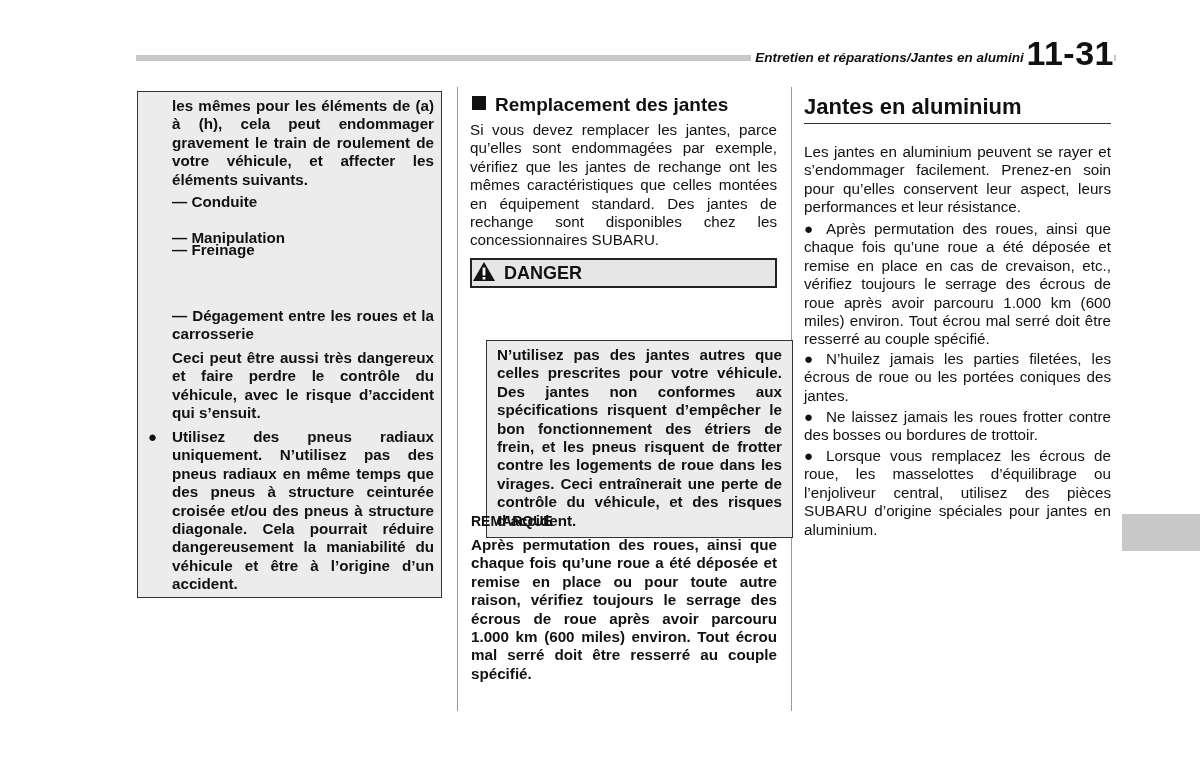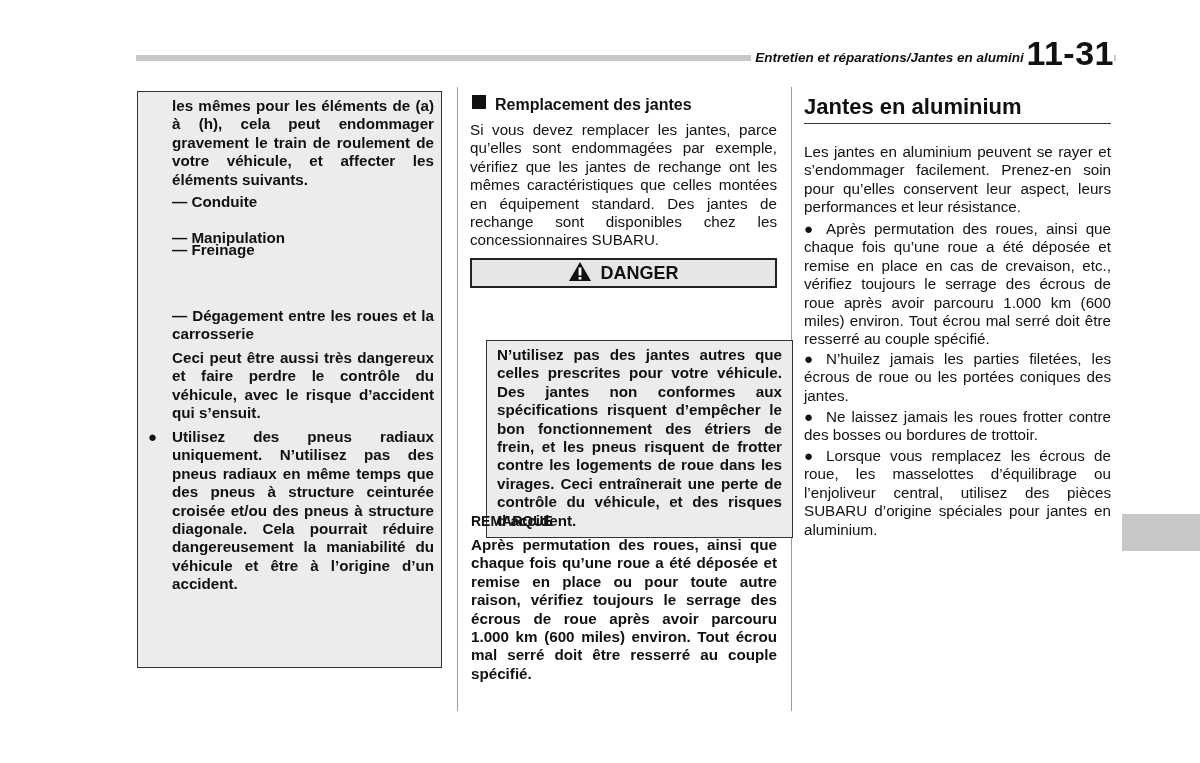--- a/index.html
+++ b/index.html
@@ -16,40 +16,40 @@
     }
     .header-page {
       position: absolute; right: 86px; top: 38px; font-size: 34px; font-weight: bold; letter-spacing: 0.5px;
       line-height: 30px; background: #fff; padding-left: 2px;
     }
     .col-divider { position: absolute; width: 1px; background: #9a9a9a; }
     .side-tab { position: absolute; left: 1122px; top: 514px; width: 78px; height: 37px; background: #c8c8c8; }
 
     
     .warn-box {
-      position: absolute; left: 137px; top: 91px; width: 305px; height: 577px;
+      position: absolute; left: 137px; top: 91px; width: 305px; height: 507px;
       background: #ececec; border: 1.5px solid #333; box-sizing: border-box;
     }
     .wb-text { font-weight: bold; font-size: 15.2px; line-height: 18.4px; text-align: justify; }
     .wb-para { position: absolute; left: 34px; width: 262px; }
     .wb-bullet-item { position: absolute; left: 10px; width: 286px; }
     .wb-bullet-dot { position: absolute; left: 0; top: 0; font-size: 15px; }
     .wb-bullet-text { margin-left: 24px; }
 
     
     .section-heading {
-      position: absolute; left: 472px; top: 92px; font-size: 16px; font-weight: bold; line-height: 26px;
+      position: absolute; left: 472px; top: 92px; font-size: 19px; font-weight: bold; line-height: 26px;
       white-space: nowrap;
     }
     .square-icon { display: inline-block; width: 14px; height: 14px; background: #111; margin-right: 9px; vertical-align: 1px; }
     .body-text { font-size: 15.2px; line-height: 18.4px; text-align: justify; text-align-last: left; }
     .c2-para { position: absolute; left: 470px; top: 121px; width: 307px; }
     .danger-header {
       position: absolute; left: 470px; top: 258px; width: 307px; height: 30px; box-sizing: border-box;
-      background: #e6e6e6; border: 2px solid #222; text-align: center;
+      background: #e6e6e6; border: 2px solid #222; text-align: left;
       font-size: 18px; font-weight: bold; line-height: 26px;
     }
     .danger-header .tri { display: inline-block; vertical-align: -3px; margin-right: 8px; }
     .danger-body {
       position: absolute; left: 486px; top: 292px; width: 307px; height: 198px; box-sizing: border-box;
       background: #ececec; border: 1.5px solid #333; padding: 5px 10px 0 10px;
       font-weight: bold; font-size: 15.2px; line-height: 18.4px; text-align: justify; text-align-last: left; margin-top: 48px;
     }
     .remark-title { position: absolute; left: 471px; top: 509px; font-size: 14px; font-weight: bold; line-height: 24px; }
     .remark-text {

